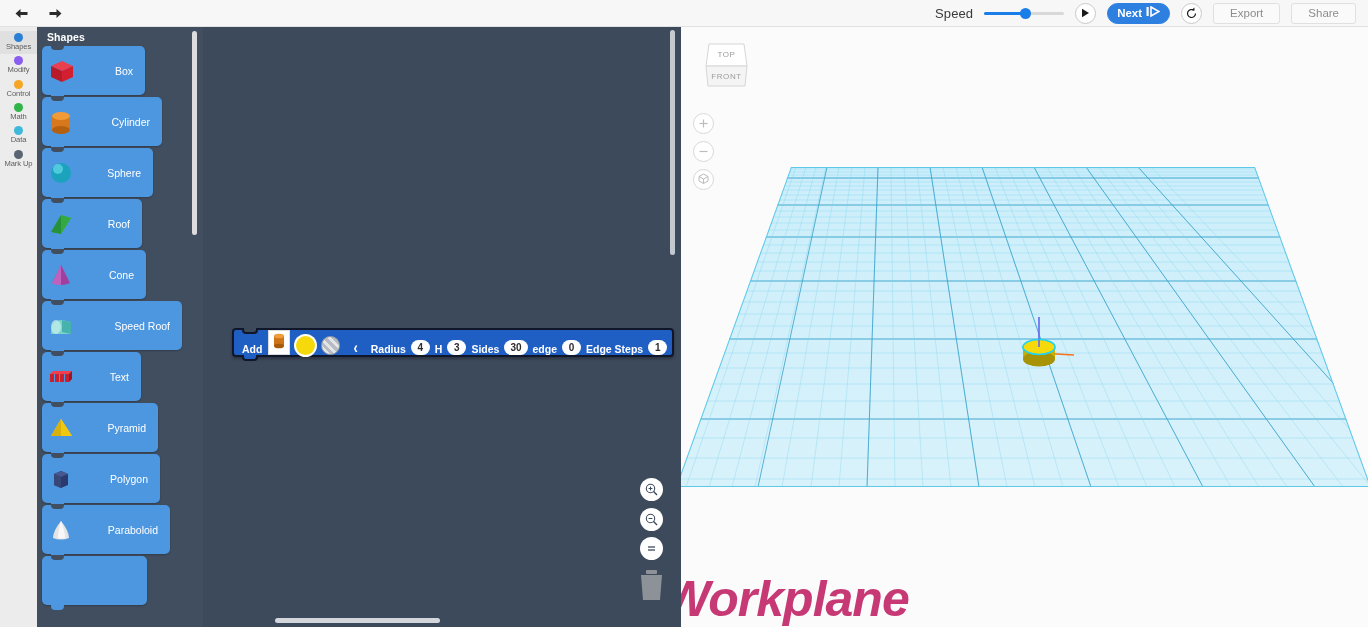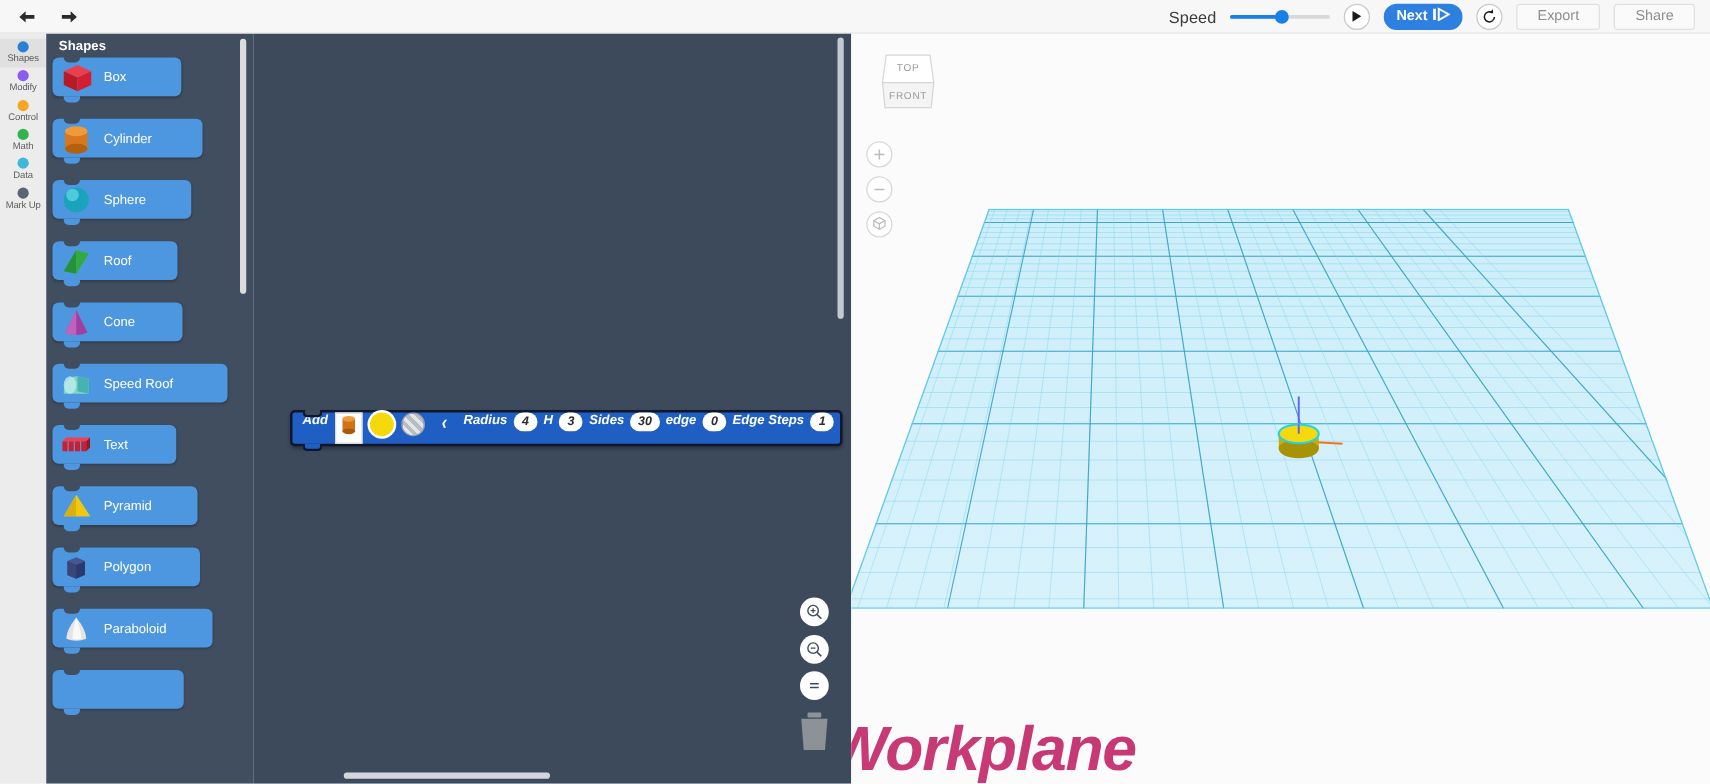--- a/index.html
+++ b/index.html
@@ -63,24 +63,25 @@
   
   #palette {
     position:absolute; left:37px; top:27px; width:166px; height:600px;
     background:#414e5f; overflow:hidden;
   }
   #palette-title {
     color:#ffffff; font-size:10.5px; font-weight:bold; padding:4px 0 3px 10px; letter-spacing:.1px;
   }
   .pal-list { position:relative; padding-left:5px; }
   .pal-block {
-    position:relative; height:31px; margin-bottom:18px;
+    position:relative; height:49px; margin-bottom:2px;
     background:#4d97e0; border-radius:5px;
     display:flex; align-items:center; cursor:pointer;
     box-shadow:0 1px 2px rgba(0,0,0,.22);
+    justify-content:space-between;
   }
   
   .pal-block::before {
     content:''; position:absolute; left:9px; top:-1px; width:13px; height:5px;
     background:#414e5f; border-radius:0 0 4px 4px;
   }
   .pal-block::after {
     content:''; position:absolute; left:9px; bottom:-5px; width:13px; height:5px;
     background:#4d97e0; border-radius:0 0 4px 4px;
   }
@@ -105,23 +106,22 @@
   }
   #canvas-hscroll {
     position:absolute; left:72px; bottom:4px; width:165px; height:5px;
     background:#d3d7dc; border-radius:3px; cursor:pointer;
   }
 
   
   #code-block {
     position:absolute; left:29px; top:301px;
     height:29px; background:#1f5fc4; border:2px solid #10172a; border-radius:4px;
-    display:flex; align-items:flex-start; padding:0 5px 0 0;
+    display:flex; align-items:flex-end; padding:0 5px 0 0;
     box-shadow:0 2px 3px rgba(0,0,0,.3);
-    font-style:italic;
   }
   #code-block::before{
     content:''; position:absolute; left:8px; top:-2px; width:12px; height:4px;
     background:#3d4a5c; border-left:2px solid #10172a;border-right:2px solid #10172a;
     border-bottom:2px solid #10172a; border-radius:0 0 4px 4px;
   }
   #code-block::after{
     content:''; position:absolute; left:8px; bottom:-6px; width:12px; height:4px;
     background:#1f5fc4; border-left:2px solid #10172a;border-right:2px solid #10172a;
     border-bottom:2px solid #10172a; border-radius:0 0 4px 4px;

